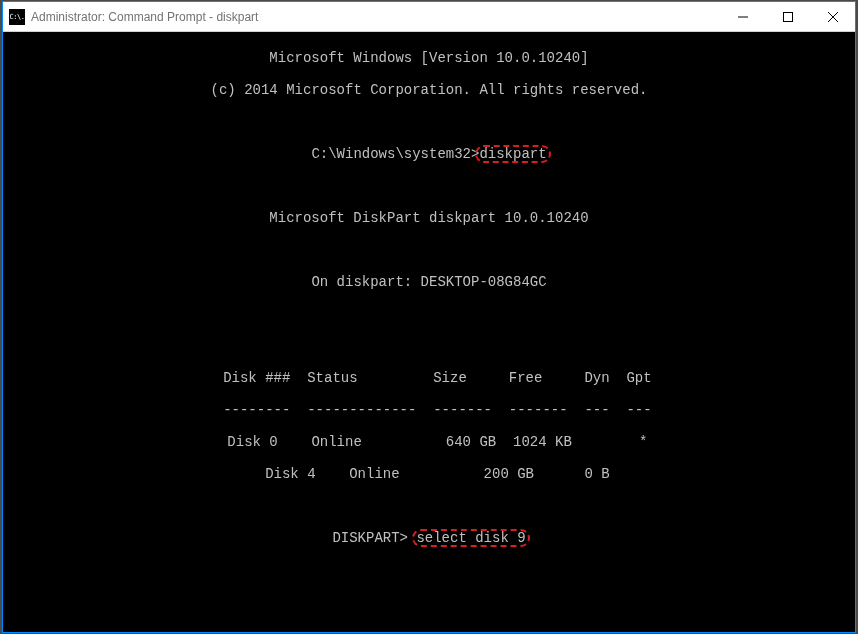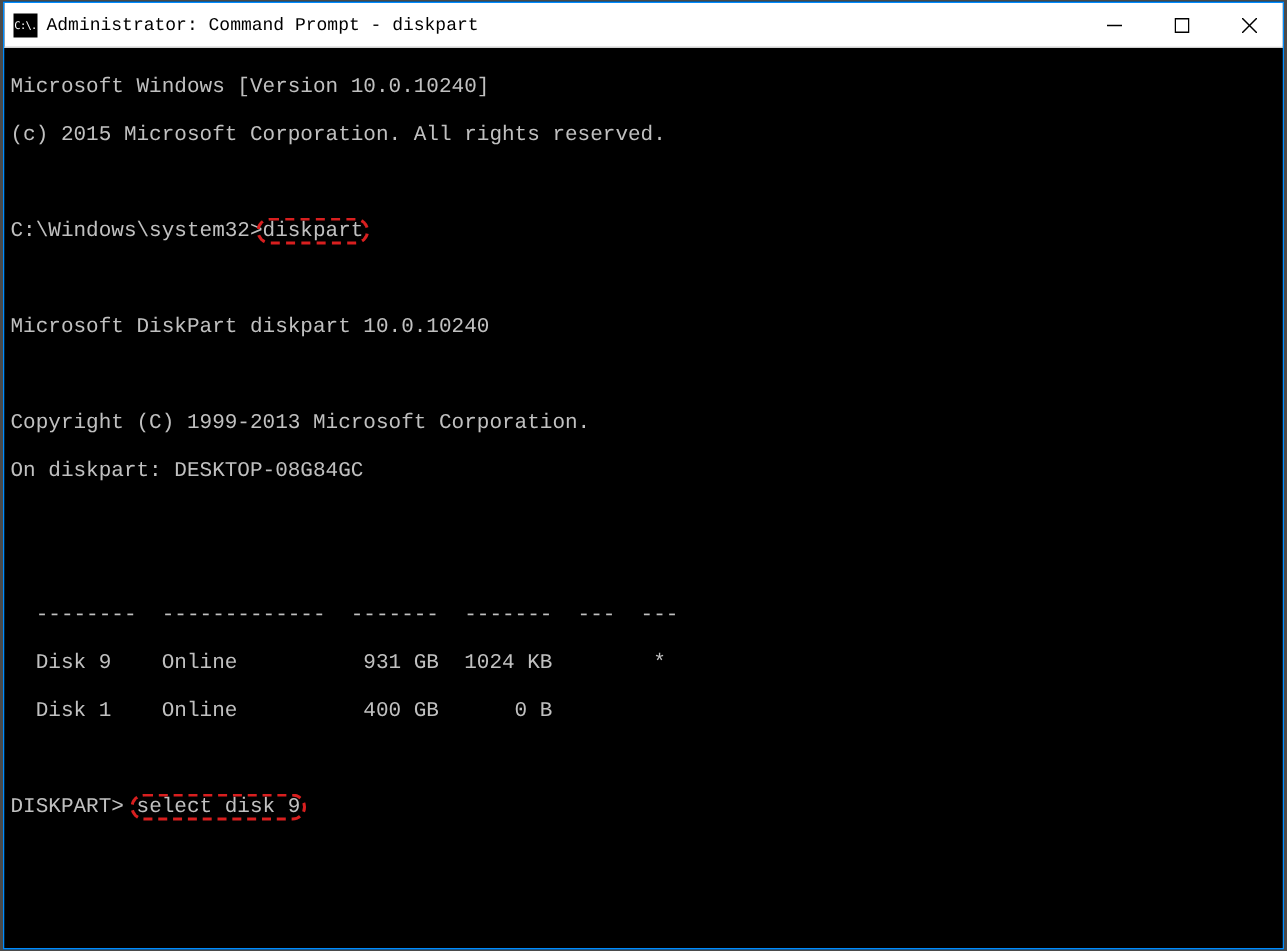--- a/index.html
+++ b/index.html
@@ -37,23 +37,23 @@
     margin-right: 6px;
     flex-shrink: 0;
   }
   .title-icon-text {
     color: #fff;
     font-size: 7px;
     font-family: Consolas, monospace;
     letter-spacing: -0.5px;
   }
   .title-text {
-    font-family: Liberation Mono, monospace;
+    font-family: Liberation Sans, sans-serif;
     font-size: 12px;
-    color: #000000;
+    color: #737373;
     flex: 1;
   }
   .window-controls {
     display: flex;
     height: 100%;
   }
   .win-btn {
     width: 45px;
     height: 100%;
     display: flex;
@@ -68,21 +68,21 @@
     background: #000;
     color: #c0c0c0;
     font-family: Consolas, 'Courier New', monospace;
     font-size: 14px;
     line-height: 16px;
     padding: 2px 4px;
     white-space: pre;
     overflow: hidden;
     position: relative;
   }
-  .line { min-height: 16px; }
+  .line { min-height: 16px; text-align: center; }
   .hlwrap {
     display: inline-block;
     position: relative;
   }
   .hl {
     position: absolute;
     left: -4px;
     right: -4px;
     top: -1px;
     bottom: -1px;
@@ -116,33 +116,33 @@
         <svg width="10" height="10">
             <line x1="0" y1="0" x2="10" y2="10" stroke="#000" stroke-width="1"></line>
             <line x1="10" y1="0" x2="0" y2="10" stroke="#000" stroke-width="1"></line>
           </svg>
       </div>
     </div>
   </div>
 
   <div class="terminal">
 <div class="line">Microsoft Windows [Version 10.0.10240]</div>
-<div class="line">(c) 2015 Microsoft Corporation. All rights reserved.</div>
+<div class="line">(c) 2014 Microsoft Corporation. All rights reserved.</div>
 <div class="line"></div>
 <div class="line"><span>C:\Windows\system32&gt;</span><span class="hlwrap"><span>diskpart</span><span class="hl"></span></span></div>
 <div class="line"></div>
 <div class="line">Microsoft DiskPart diskpart 10.0.10240</div>
 <div class="line"></div>
-<div class="line">Copyright (C) 1999-2013 Microsoft Corporation.</div>
 <div class="line">On diskpart: DESKTOP-08G84GC</div>
 <div class="line"></div>
 <div class="line"></div>
+<div class="line">  Disk ###  Status         Size     Free     Dyn  Gpt</div>
 <div class="line">  --------  -------------  -------  -------  ---  ---</div>
-<div class="line">  Disk 9    Online          931 GB  1024 KB        *</div>
-<div class="line">  Disk 1    Online          400 GB      0 B</div>
+<div class="line">  Disk 0    Online          640 GB  1024 KB        *</div>
+<div class="line">  Disk 4    Online          200 GB      0 B</div>
 <div class="line"></div>
 <div class="line"><span>DISKPART&gt;</span> <span class="hlwrap"><span>select disk 9</span><span class="hl"></span></span></div>
 <div class="line"></div>
 
 
 
 
 
 
 

